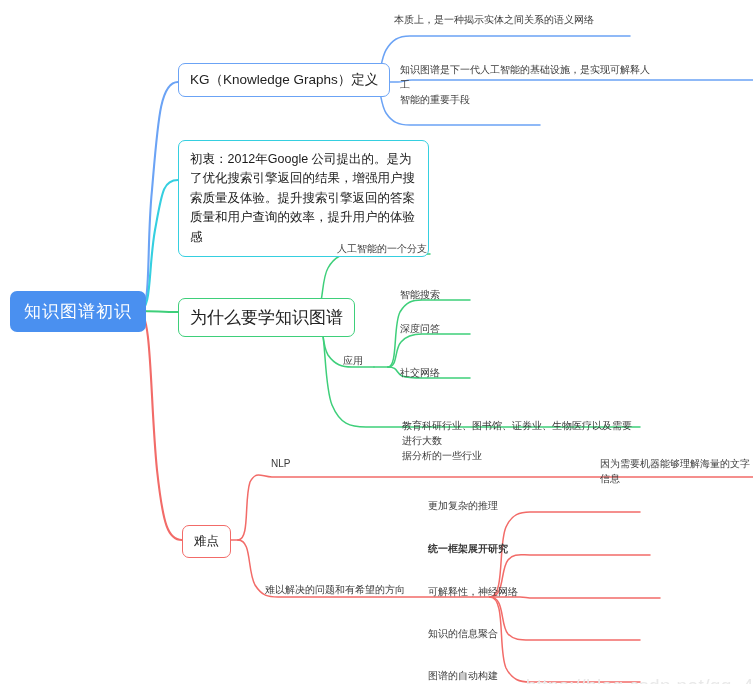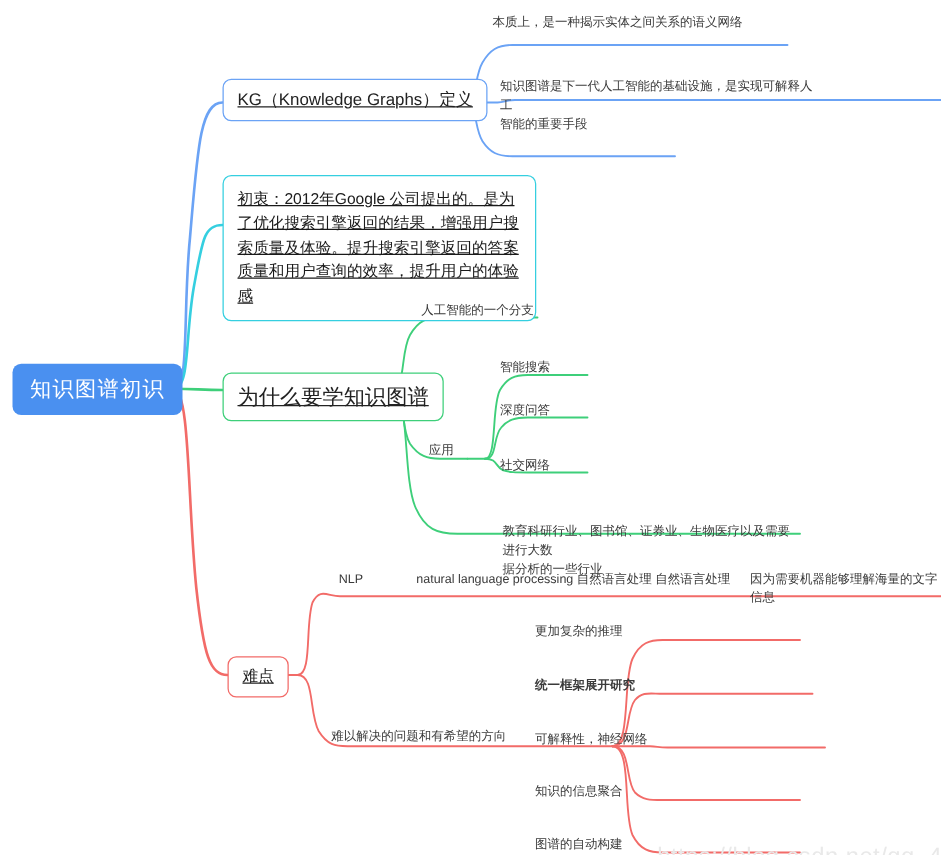--- a/index.html
+++ b/index.html
@@ -43,21 +43,20 @@
     justify-content: flex-end;
   }
   
   .node-box {
     border: 1.3px solid #6ba3f5;
     border-radius: 7px;
     background: #ffffff;
     font-size: 13.5px;
     color: #222222;
     padding: 7px 11px;
-    text-decoration: underline;
   }
   .node-box.teal {
     border-color: #35cfe0;
     white-space: normal;
     line-height: 1.55;
     display: block;
     font-size: 12.5px;
     color: #1a1a1a;
     padding: 9px 11px;
   }
@@ -137,21 +136,21 @@
   </svg>
 
   <div class="node node-root" style="left:10px; top:291px;">
     <span>知识图谱初识</span>
   </div>
 
   <div class="node node-box" style="left:178px; top:63px;">
     <span>KG（Knowledge Graphs）定义</span>
   </div>
 
-  <div class="node node-leaf small" style="left:394px; top:12px;font-family:Liberation Mono, monospace;">
+  <div class="node node-leaf small" style="left:394px; top:12px;">
     <span>本质上，是一种揭示实体之间关系的语义网络</span>
   </div>
 
   <div class="node node-leaf small" style="left:400px; top:47px; width:250px; display:block;">
     <span>知识图谱是下一代人工智能的基础设施，是实现可解释人工
 智能的重要手段</span>
   </div>
 
 
   <div class="node node-box teal" style="left:178px; top:140px; width:251px;">
@@ -188,23 +187,20 @@
   </div>
 
   <div class="node node-box red" style="left:182px; top:525px;">
     <span style="font-size:12.5px;">难点</span>
   </div>
 
   <div class="node node-leaf small" style="left:271px; top:456px;">
     <span>NLP</span>
   </div>
 
-  <div class="node node-leaf small" style="left:333px; top:456px;">
-    <span>natural language processing 自然语言处理 自然语言处理</span>
-  </div>
 
   <div class="node node-leaf small" style="left:600px; top:456px;">
     <span>因为需要机器能够理解海量的文字信息</span>
   </div>
 
   <div class="node node-leaf small" style="left:265px; top:582px;">
     <span>难以解决的问题和有希望的方向</span>
   </div>
 
   <div class="node node-leaf small" style="left:428px; top:498px;text-align:center;">

